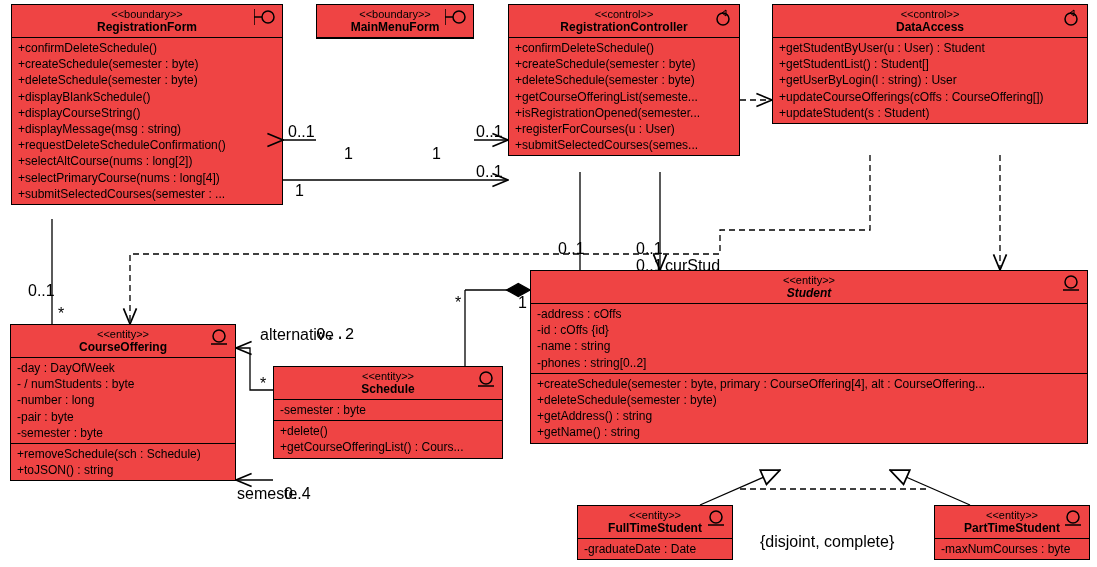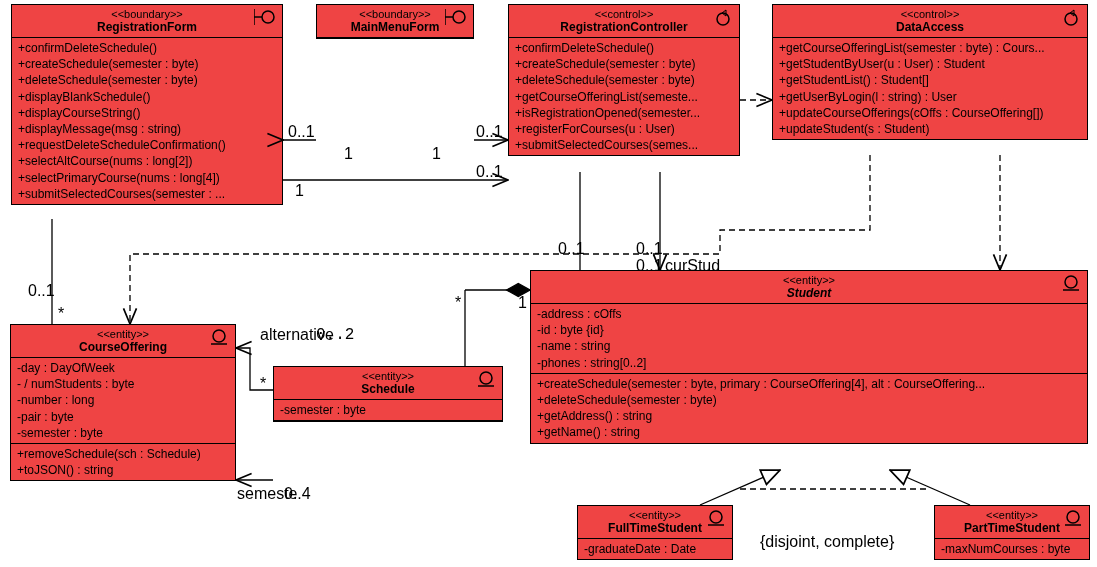--- a/index.html
+++ b/index.html
@@ -92,21 +92,20 @@
 
 <div class="class-box" style="left:772px; top:4px; width:316px;">
   <div class="class-header">
     <span class="icon"><svg width="18" height="18">
           <use href="#control-icon"></use>
         </svg></span>
     <div class="stereotype">&lt;&lt;control&gt;&gt;</div>
     <div class="class-name">DataAccess</div>
   </div>
   <div class="compartment">
-    <div class="member">+getCourseOfferingList(semester : byte) : Cours...</div>
     <div class="member">+getStudentByUser(u : User) : Student</div>
     <div class="member">+getStudentList() : Student[]</div>
     <div class="member">+getUserByLogin(l : string) : User</div>
     <div class="member">+updateCourseOfferings(cOffs : CourseOffering[])</div>
     <div class="member">+updateStudent(s : Student)</div>
   </div>
 </div>
 
 <div class="class-box" style="left:10px; top:324px; width:226px;">
   <div class="class-header">
@@ -133,33 +132,37 @@
   <div class="class-header">
     <span class="icon"><svg width="18" height="18">
           <use href="#entity-icon"></use>
         </svg></span>
     <div class="stereotype">&lt;&lt;entity&gt;&gt;</div>
     <div class="class-name">Schedule</div>
   </div>
   <div class="attr-compartment">
     <div class="member">-semester : byte</div>
   </div>
+  <div class="compartment">
+    <div class="member">+delete()</div>
+    <div class="member">+getCourseOfferingList() : Cours...</div>
+  </div>
 </div>
 
 <div class="class-box" style="left:530px; top:270px; width:558px;">
   <div class="class-header">
     <span class="icon"><svg width="18" height="18">
           <use href="#entity-icon"></use>
         </svg></span>
     <div class="stereotype">&lt;&lt;entity&gt;&gt;</div>
     <div class="class-name italic">Student</div>
   </div>
   <div class="attr-compartment">
     <div class="member">-address : cOffs</div>
-    <div class="member">-id : byte {id}</div>
+    <div class="member">-id : cOffs {id}</div>
     <div class="member">-name : string</div>
     <div class="member">-phones : string[0..2]</div>
   </div>
   <div class="compartment">
     <div class="member">+createSchedule(semester : byte, primary : CourseOffering[4], alt : CourseOffering...</div>
     <div class="member">+deleteSchedule(semester : byte)</div>
     <div class="member">+getAddress() : string</div>
     <div class="member">+getName() : string</div>
   </div>
 </div>

